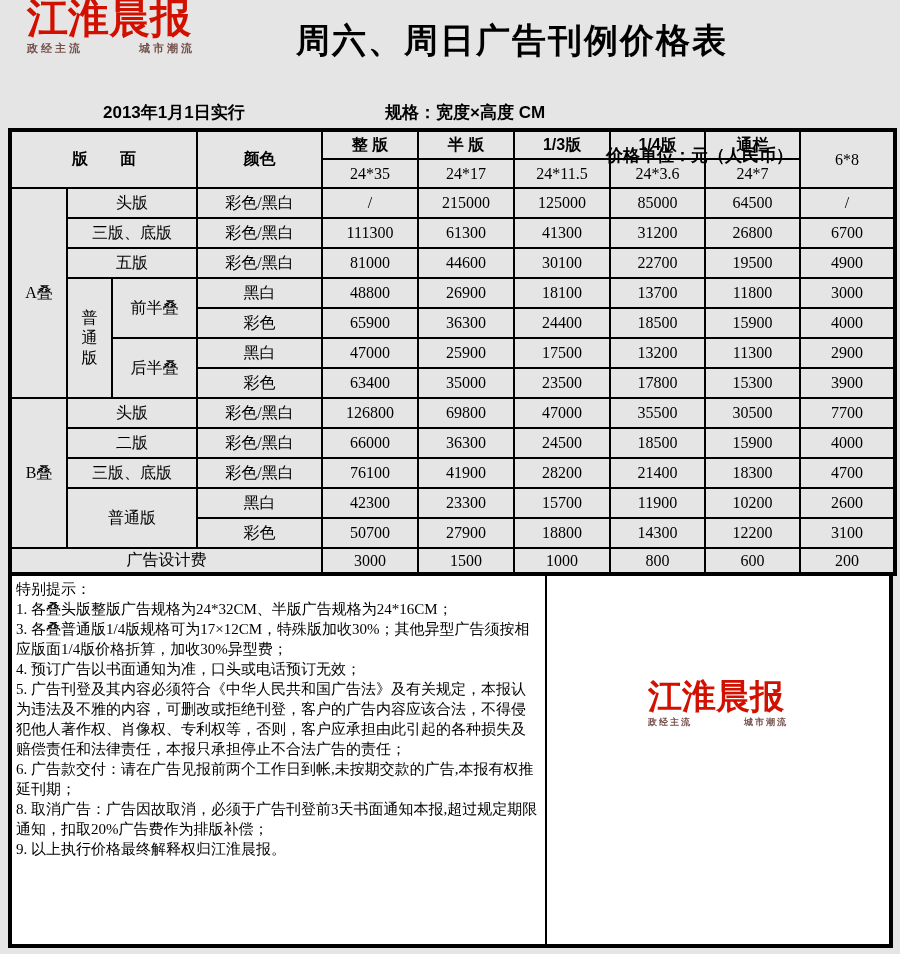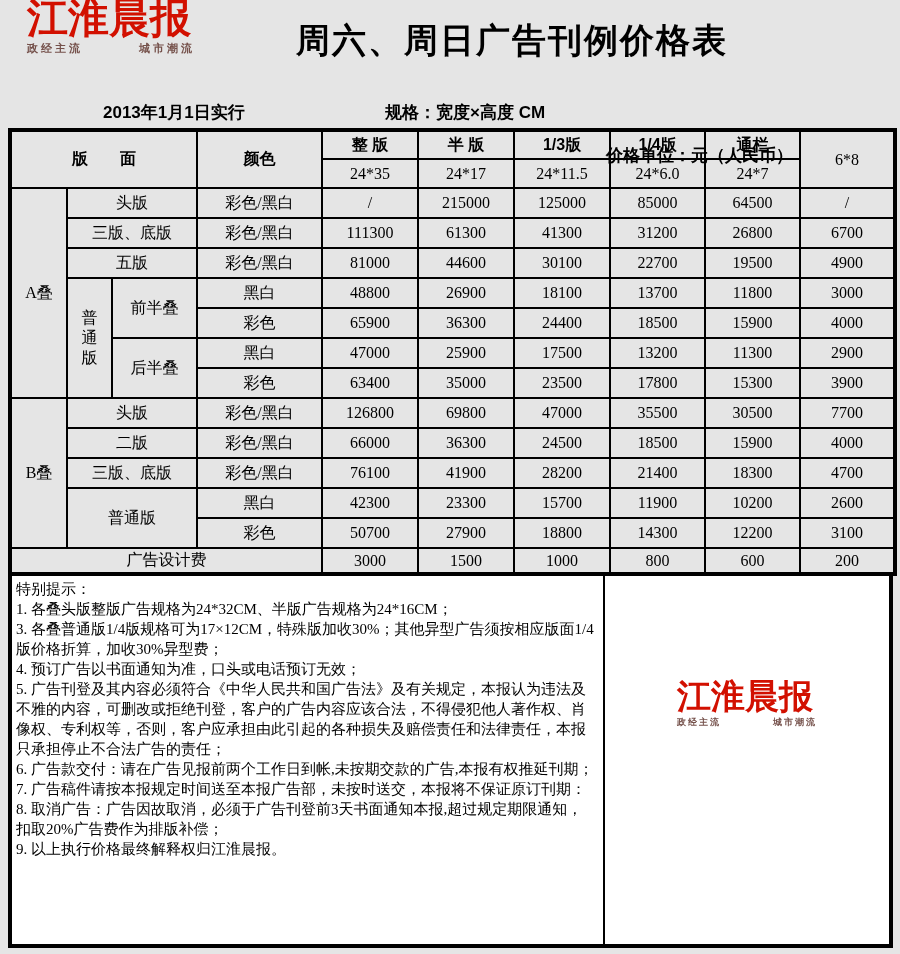--- a/index.html
+++ b/index.html
@@ -35,21 +35,21 @@
     font-family:"Liberation Serif", serif; font-size:16px; }
   
   .sep-b td { border-bottom-width:4px; }
   .sep-t td { border-top-width:4px; }
   
   td.tb { border-bottom-width:1px; }
   td.tt { border-top-width:1px; }
   td.thickleft { border-left-width:4px; }
   
   .bottom { display:flex; border:4px solid #000; border-top:none; height:368px; background:#fff; }
-  .notes { width:593px; border-right:2px solid #000; box-sizing:border-box;
+  .notes { width:535px; border-right:2px solid #000; box-sizing:border-box;
     padding:3px 6px 0 4px; font-family:"Liberation Serif", serif; font-size:15px; line-height:20px; }
   .notes p { margin:0; }
   .brand-cell { flex:1; display:flex; justify-content:center; }
   .brand-bottom { margin-top:102px; width:140px; text-align:left; }
   .brand-bottom .brand-name { font-size:34px; }
   .brand-bottom .brand-tag { font-size:9px; letter-spacing:2px; }
 </style>
 </head>
 <body>
 
@@ -94,21 +94,21 @@
         <td class="hd">半 版</td>
         <td class="hd">1/3版</td>
         <td class="hd">1/4版</td>
         <td class="hd">通栏</td>
         <td rowspan="2" class="sz">6*8</td>
       </tr>
       <tr class="hrow sep-b">
         <td class="sz">24*35</td>
         <td class="sz">24*17</td>
         <td class="sz">24*11.5</td>
-        <td class="sz">24*6.0</td>
+        <td class="sz">24*3.6</td>
         <td class="sz">24*7</td>
       </tr>
 
       <tr class="brow">
         <td rowspan="7" class="sec">A叠</td>
         <td colspan="2" class="lbl">头版</td>
         <td class="lbl">彩色/黑白</td>
         <td class="val">/</td>
         <td class="val thickleft">215000</td>
         <td class="val">125000</td>
@@ -240,21 +240,20 @@
       </table>
 
     <div class="bottom">
       <div class="notes">
         <p>特别提示：</p>
         <p>1. 各叠头版整版广告规格为24*32CM、半版广告规格为24*16CM；</p>
         <p>3. 各叠普通版1/4版规格可为17×12CM，特殊版加收30%；其他异型广告须按相应版面1/4版价格折算，加收30%异型费；</p>
         <p>4. 预订广告以书面通知为准，口头或电话预订无效；</p>
         <p>5. 广告刊登及其内容必须符合《中华人民共和国广告法》及有关规定，本报认为违法及不雅的内容，可删改或拒绝刊登，客户的广告内容应该合法，不得侵犯他人著作权、肖像权、专利权等，否则，客户应承担由此引起的各种损失及赔偿责任和法律责任，本报只承担停止不合法广告的责任；</p>
         <p>6. 广告款交付：请在广告见报前两个工作日到帐,未按期交款的广告,本报有权推延刊期；</p>
-        <p>7. 广告稿件请按本报规定时间送至本报广告部，未按时送交，本报将不保证原订刊期：</p>
         <p>8. 取消广告：广告因故取消，必须于广告刊登前3天书面通知本报,超过规定期限通知，扣取20%广告费作为排版补偿；</p>
         <p>9. 以上执行价格最终解释权归江淮晨报。</p>
       </div>
       <div class="brand-cell">
         <div class="brand-bottom">
           <div class="brand-name">江淮晨报</div>
           <div class="brand-tag">
             <span>政经主流</span>
             <span>城市潮流</span>
           </div>

